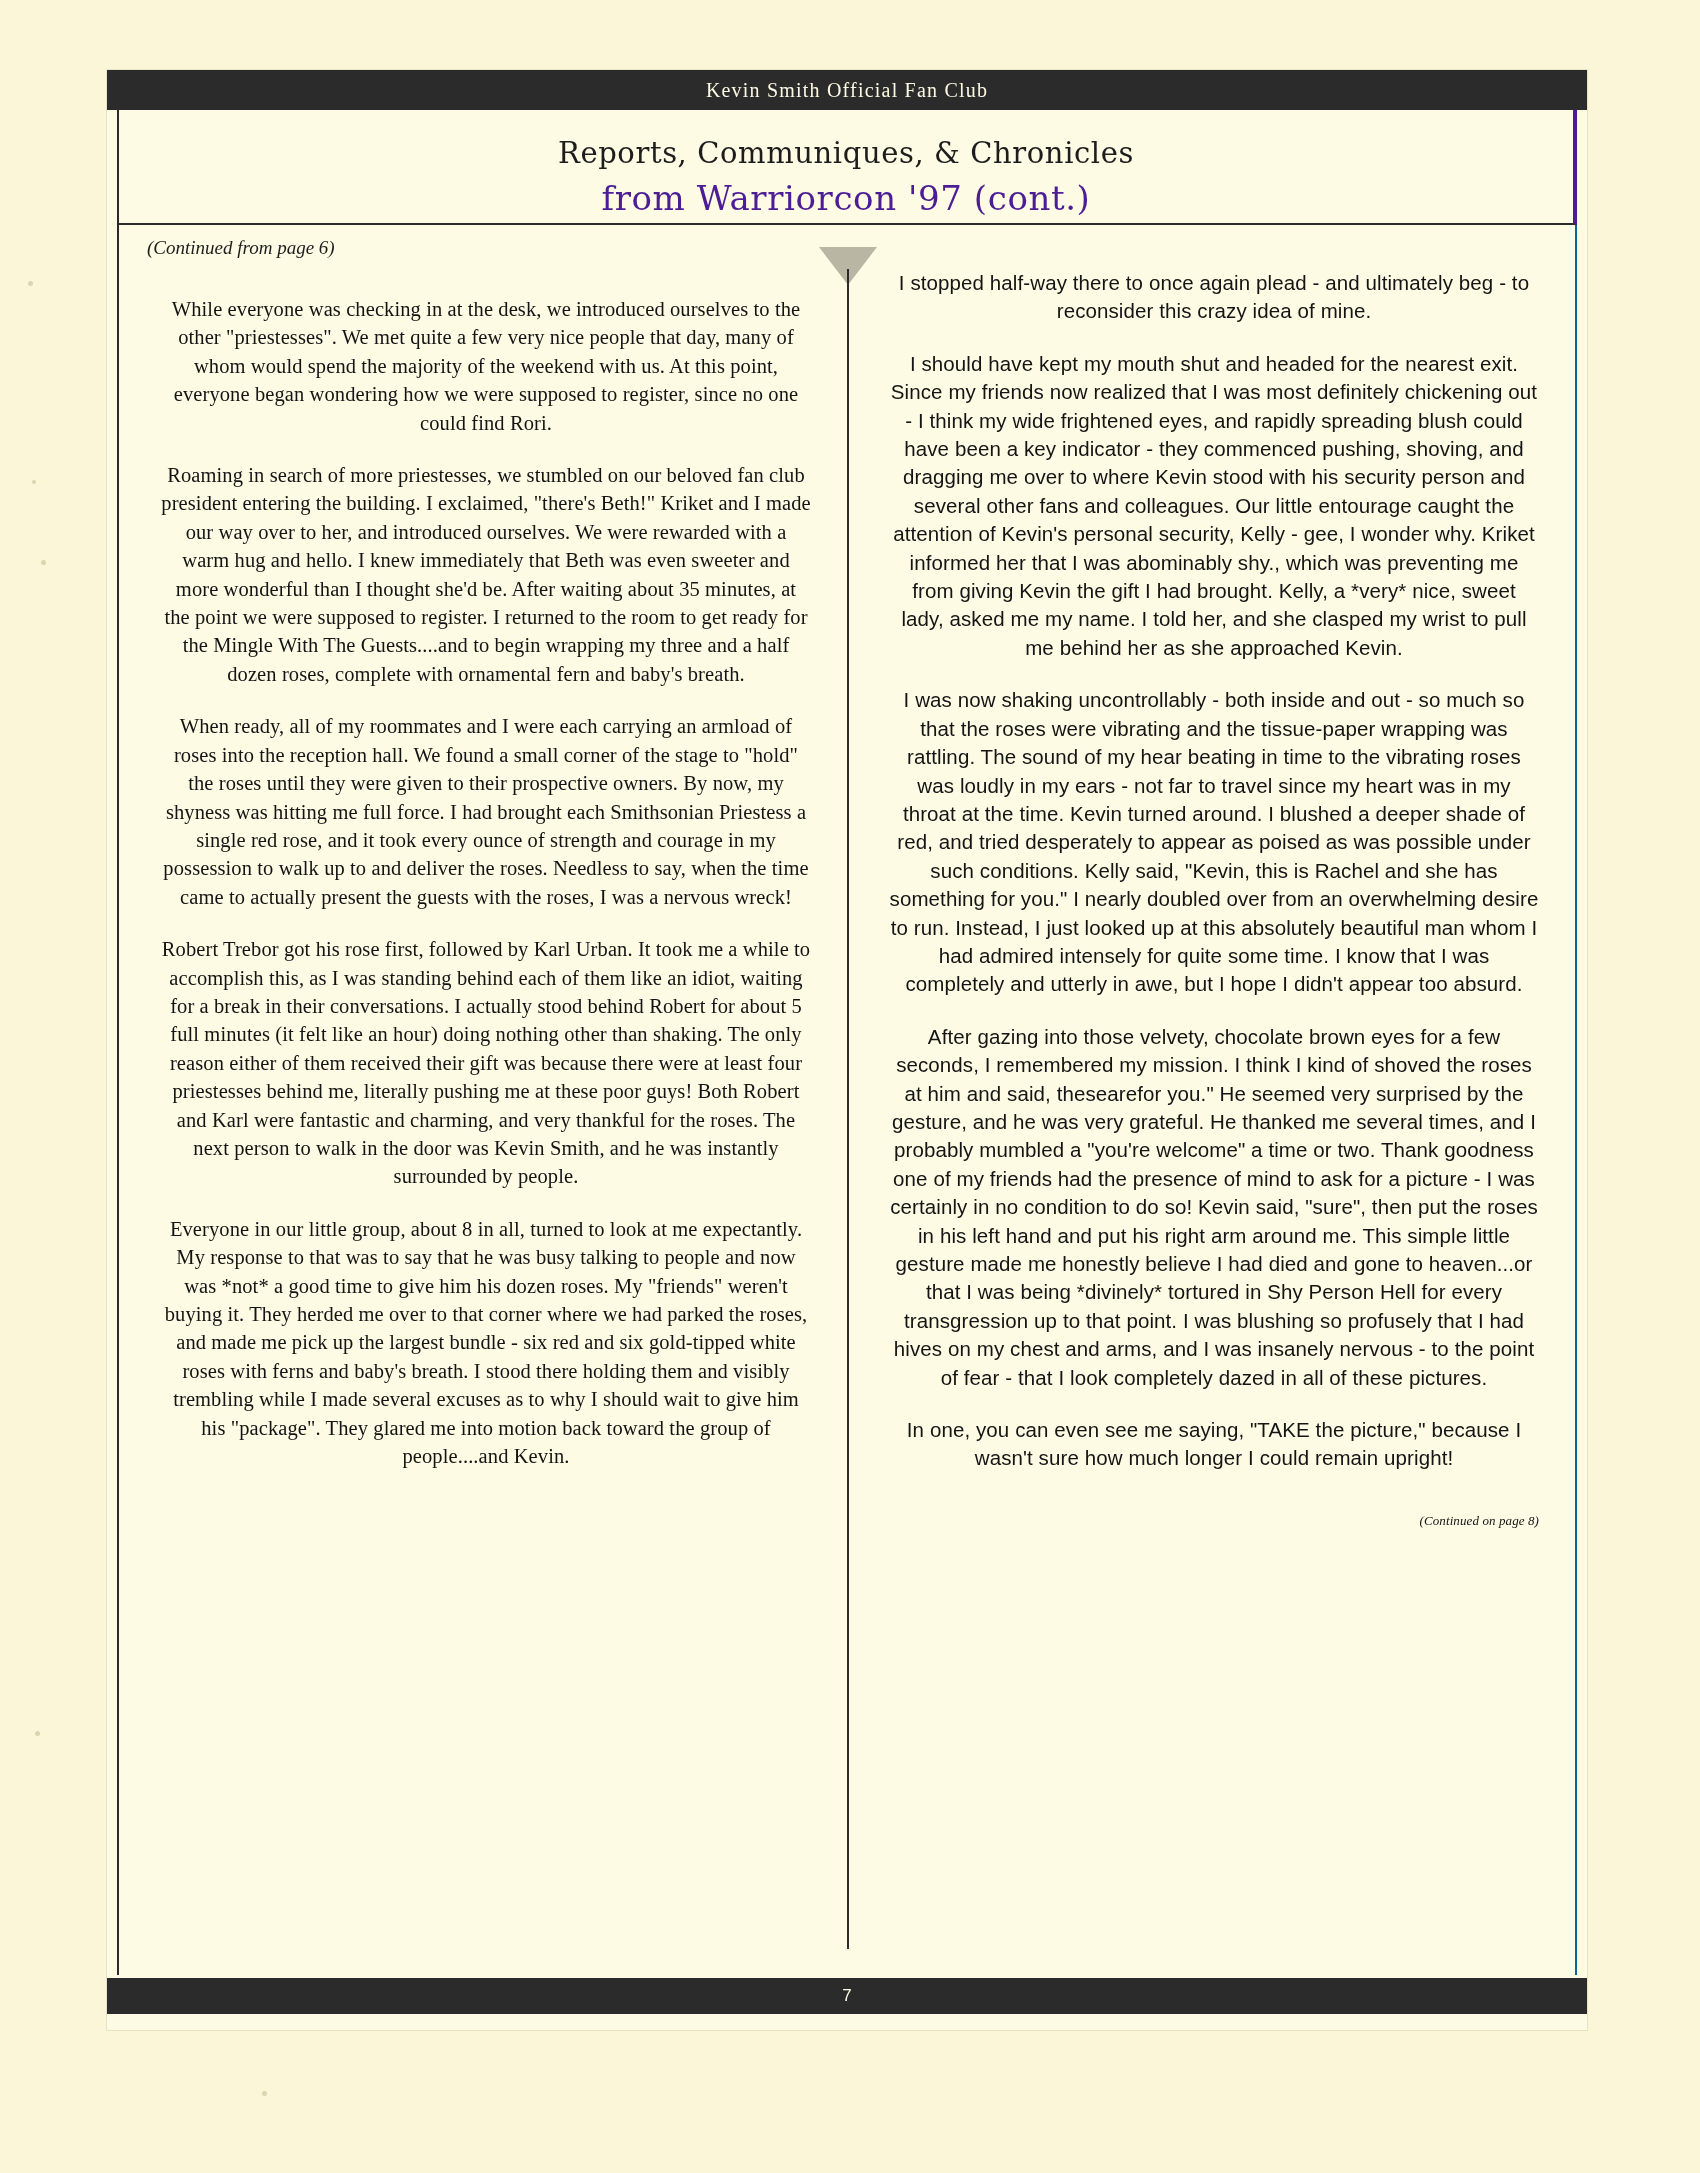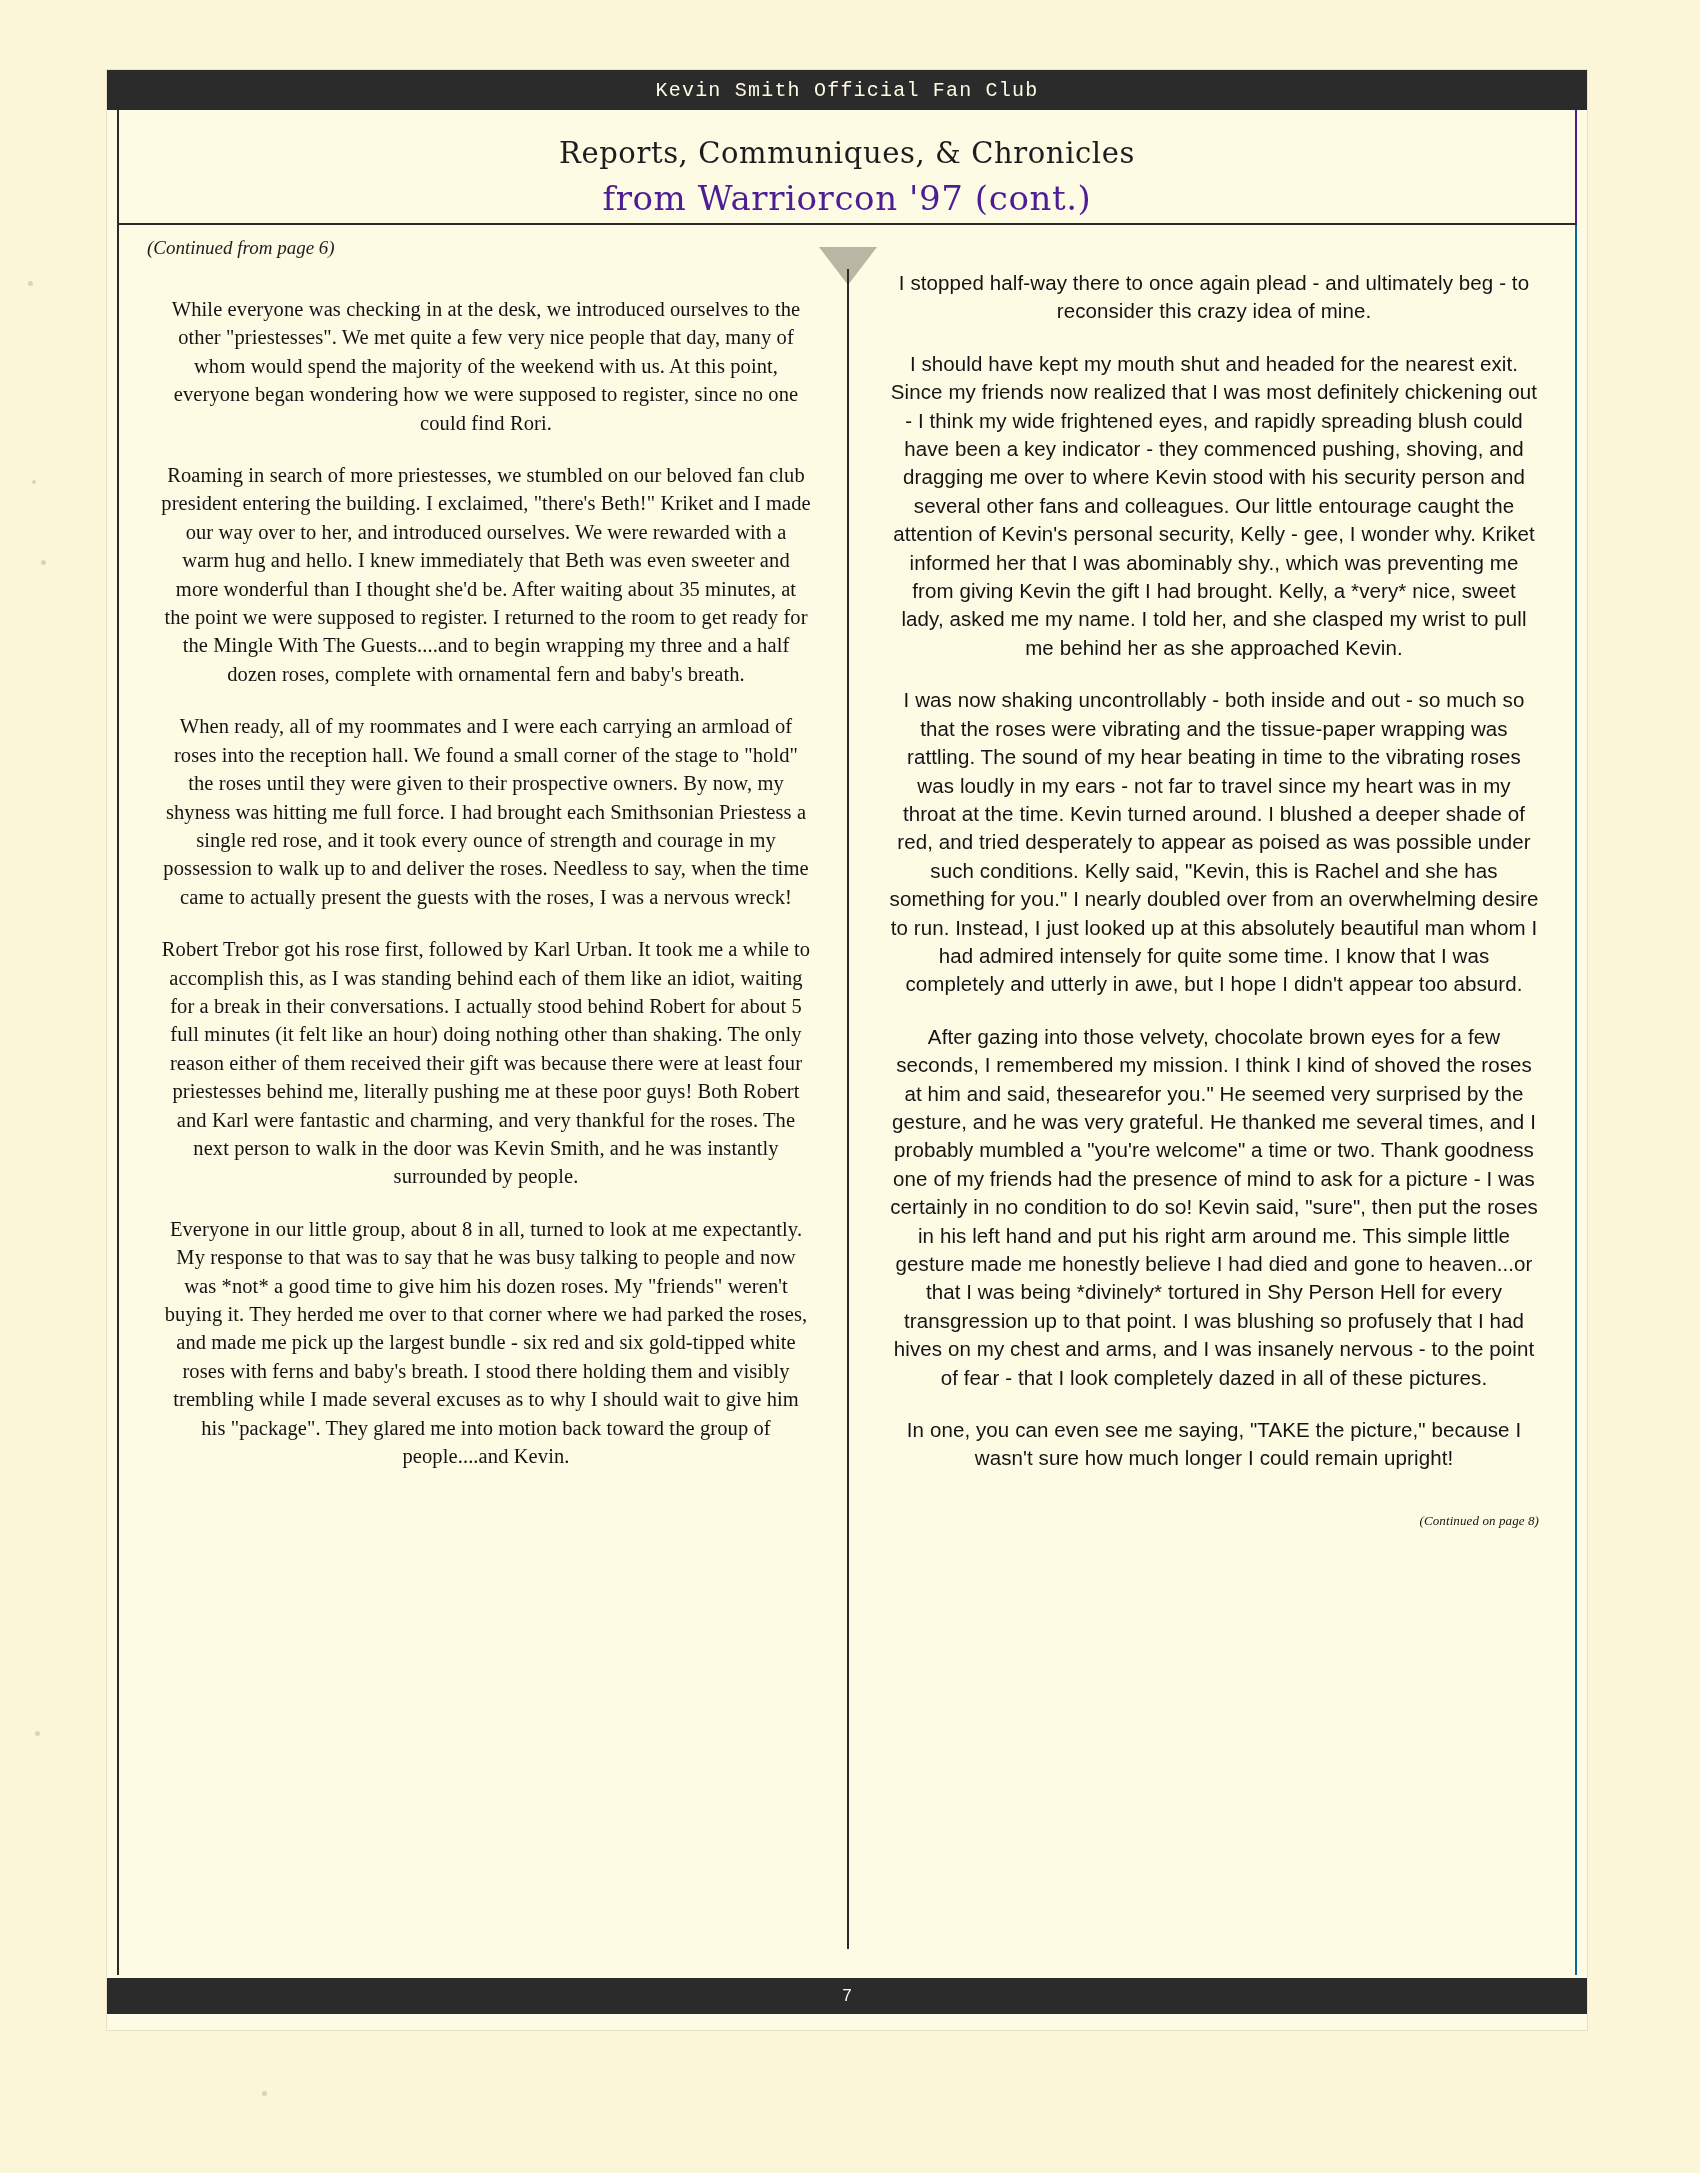--- a/index.html
+++ b/index.html
@@ -33,33 +33,33 @@
     top: 0;
     width: 1480px;
     height: 40px;
     background: #2b2b2b;
     color: #fdfbe4;
     display: flex;
     align-items: center;
     justify-content: center;
     letter-spacing: 1.2px;
     font-size: 20px;
-    font-family: Liberation Mono, monospace;
+    font-family: Liberation Serif, serif;
   }
 
   
   .title-block {
     position: absolute;
     left: 10px;
     top: 40px;
     width: 1460px;
     height: 115px;
     border-bottom: 2px solid #2b2b2b;
     border-left: 2px solid #2b2b2b;
-    border-right: 2px solid #4c1d95;
+    border-right: 4px solid #4c1d95;
     box-sizing: border-box;
     text-align: center;
     padding-top: 26px;
   }
   .title-line1 {
     font-size: 29px;
     font-family: "DejaVu Serif", serif;
     letter-spacing: 0.6px;
     color: #1d1d1d;
   }

